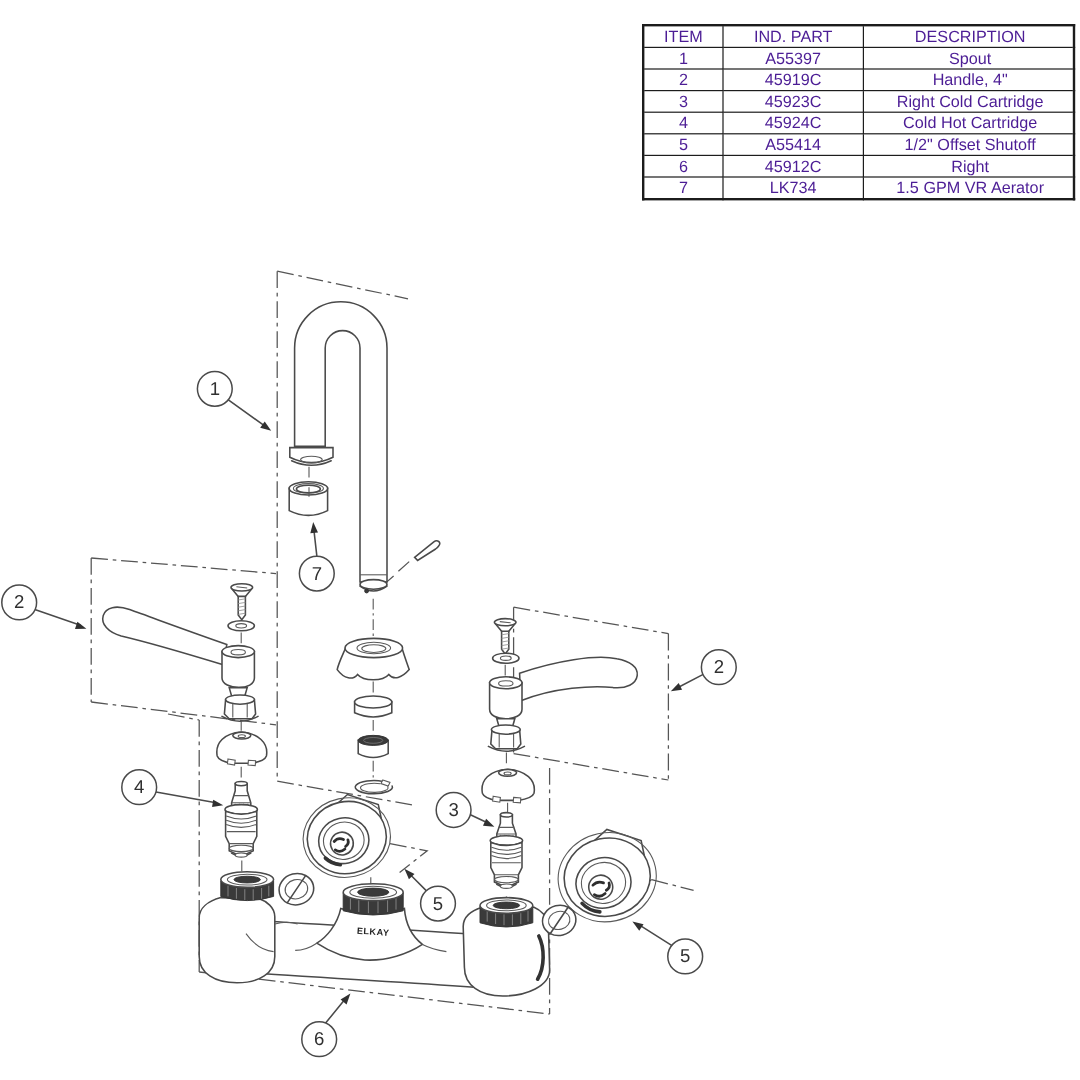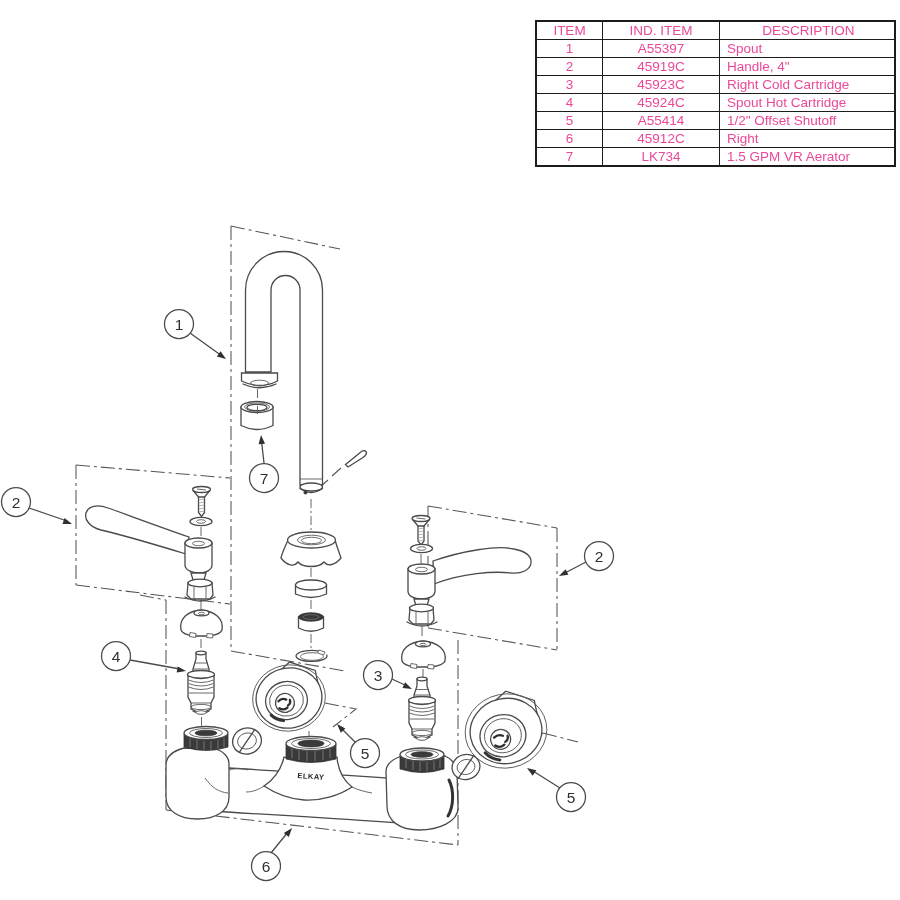--- a/index.html
+++ b/index.html
@@ -3,26 +3,26 @@
 <meta charset="utf-8">
 <style>
   html,body{margin:0;padding:0;}
   body{width:900px;height:900px;background:#fff;position:relative;
        font-family:"Liberation Sans",sans-serif;overflow:hidden;}
   #diagram-svg{position:absolute;left:0;top:0;}
   
   .parts-table{position:absolute;left:535px;top:20px;width:344px;
     border-collapse:collapse;table-layout:fixed;z-index:5;background:#fff;}
   .parts-table th,.parts-table td{
-    border:1.6px solid #1c1c1c;font-size:13.5px;color:#ec4899;
+    border:1.6px solid #1c1c1c;font-size:13.5px;color:#4c1d95;
     height:17px;padding:0 4px;font-weight:normal;white-space:nowrap;overflow:hidden;}
   .parts-table{border:2.2px solid #1c1c1c;}
   .col-item{width:57px;text-align:center;}
   .col-part{width:108px;text-align:center;}
-  .col-desc{width:163px;text-align:left;padding-left:7px !important;}
+  .col-desc{width:163px;text-align:center;padding-left:7px !important;}
   
   .ln{stroke:#4a4a4a;stroke-width:1.3;fill:none;stroke-linecap:round;}
   .thin{stroke:#5a5a5a;stroke-width:0.9;fill:none;}
   .wf{fill:#fff;stroke:#4a4a4a;stroke-width:1.3;}
   .wft{fill:#fff;stroke:#5a5a5a;stroke-width:0.9;}
   .dk{fill:#3a3a3a;stroke:#333;stroke-width:0.8;}
   .dk2{stroke:#2e2e2e;stroke-width:2.3;fill:none;stroke-linecap:round;}
   .dk3{stroke:#333;stroke-width:3;fill:none;stroke-linecap:round;}
   .hatch{stroke:#909090;stroke-width:0.7;}
   .phant{stroke:#555;stroke-width:1.05;fill:none;stroke-dasharray:14 4 3 4;}
@@ -34,42 +34,42 @@
   .brand{font-family:"Liberation Sans",sans-serif;font-size:7.5px;font-weight:bold;
          letter-spacing:.5px;fill:#222;text-anchor:middle;}
 </style>
 </head>
 <body>
 
 <table class="parts-table">
   <tbody>
       <tr>
     <th class="col-item">ITEM</th>
-    <th class="col-part">IND. ITEM</th>
-    <th class="col-desc" style="text-align:center;">DESCRIPTION</th>
+    <th class="col-part">IND. PART</th>
+    <th class="col-desc" style="">DESCRIPTION</th>
   </tr>
   <tr>
     <td class="col-item">1</td>
     <td class="col-part">A55397</td>
     <td class="col-desc">Spout</td>
   </tr>
   <tr>
     <td class="col-item">2</td>
     <td class="col-part">45919C</td>
     <td class="col-desc">Handle, 4"</td>
   </tr>
   <tr>
     <td class="col-item">3</td>
     <td class="col-part">45923C</td>
     <td class="col-desc">Right Cold Cartridge</td>
   </tr>
   <tr>
     <td class="col-item">4</td>
     <td class="col-part">45924C</td>
-    <td class="col-desc">Spout Hot Cartridge</td>
+    <td class="col-desc">Cold Hot Cartridge</td>
   </tr>
   <tr>
     <td class="col-item">5</td>
     <td class="col-part">A55414</td>
     <td class="col-desc">1/2" Offset Shutoff</td>
   </tr>
   <tr>
     <td class="col-item">6</td>
     <td class="col-part">45912C</td>
     <td class="col-desc">Right</td>

